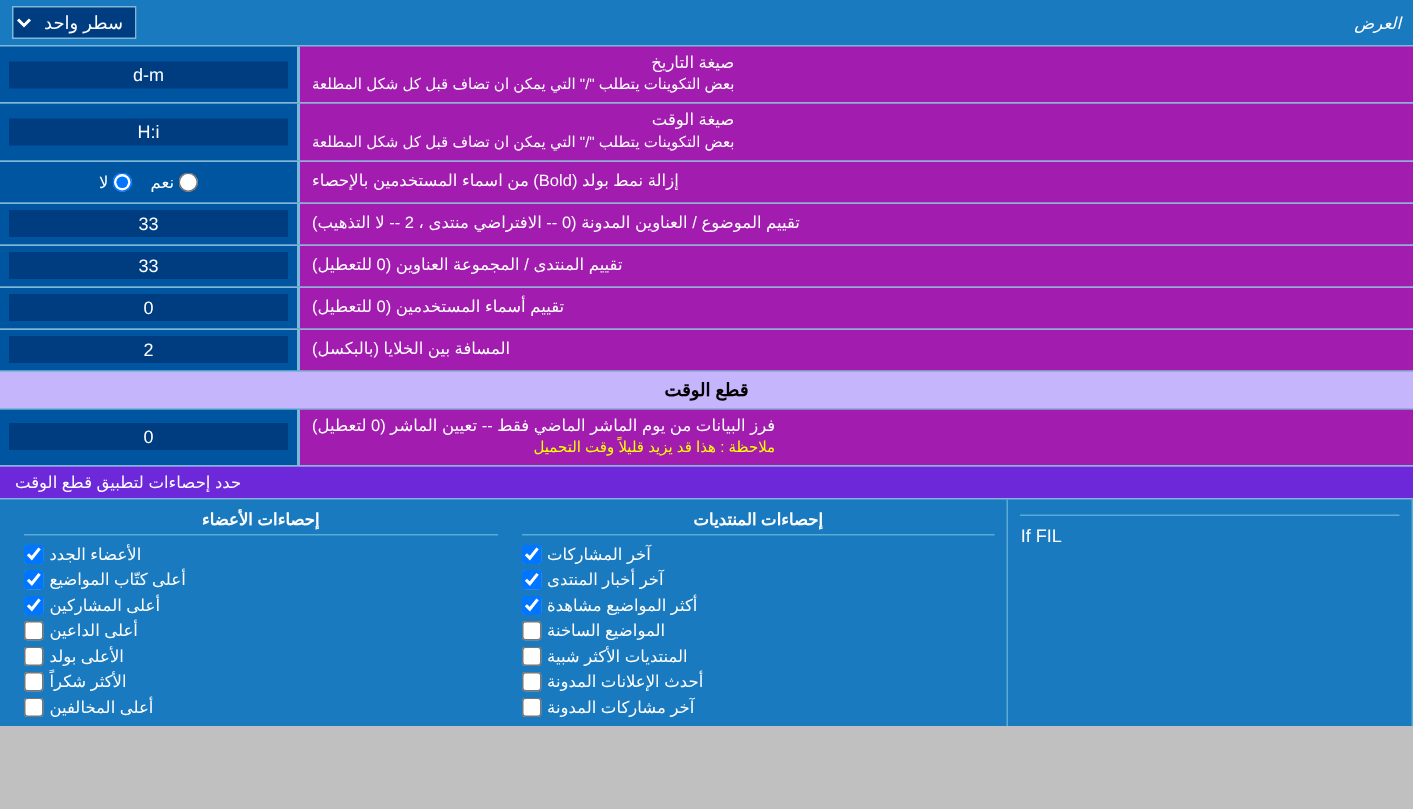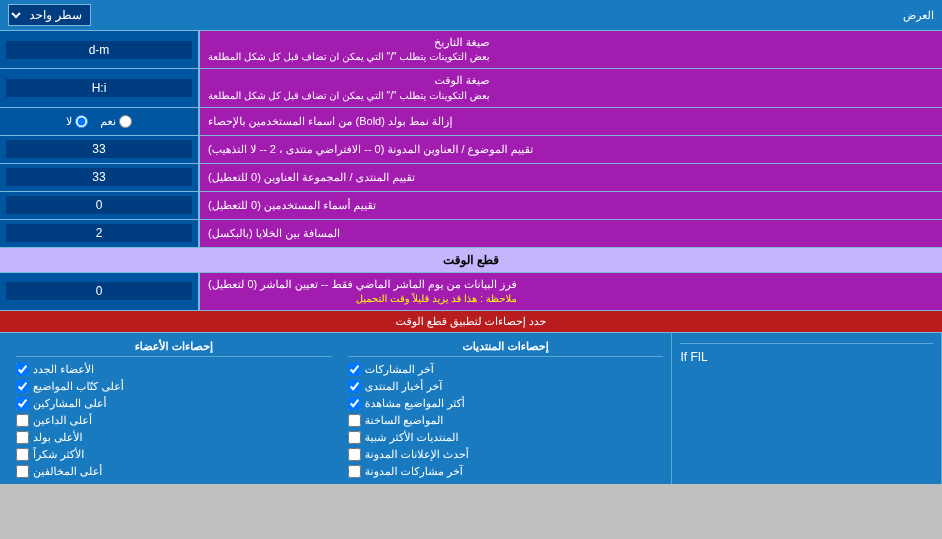--- a/index.html
+++ b/index.html
@@ -79,23 +79,23 @@
     .radio-row label {
       color: #fff;
       display: flex;
       align-items: center;
       gap: 3px;
     }
     .radio-row input[type="radio"] {
       cursor: pointer;
     }
     .bottom-label-row {
-      background: #b91c1c;
-      color: #fff;
-      text-align: center;
+      background: #6d28d9;
+      color: #fff;
+      text-align: left;
       padding: 4px 10px;
       font-size: 11px;
       border-bottom: 1px solid #7cb8d8;
     }
     .checkboxes-container {
       display: flex;
       background: #1a7abf;
     }
     .checkbox-col {
       flex: 1;
@@ -133,20 +133,21 @@
       background: #1a7abf;
       border-bottom: 1px solid #7cb8d8;
       padding: 4px 8px;
       justify-content: space-between;
     }
     .top-row-label {
       color: #fff;
       font-size: 11px;
       flex: 1;
       text-align: right;
+      font-style: italic;
     }
     .top-row-select {
       display: flex;
       align-items: center;
       gap: 4px;
     }
     .top-row-select select {
       background: #003d80;
       border: 1px solid #7cb8d8;
       color: #fff;

